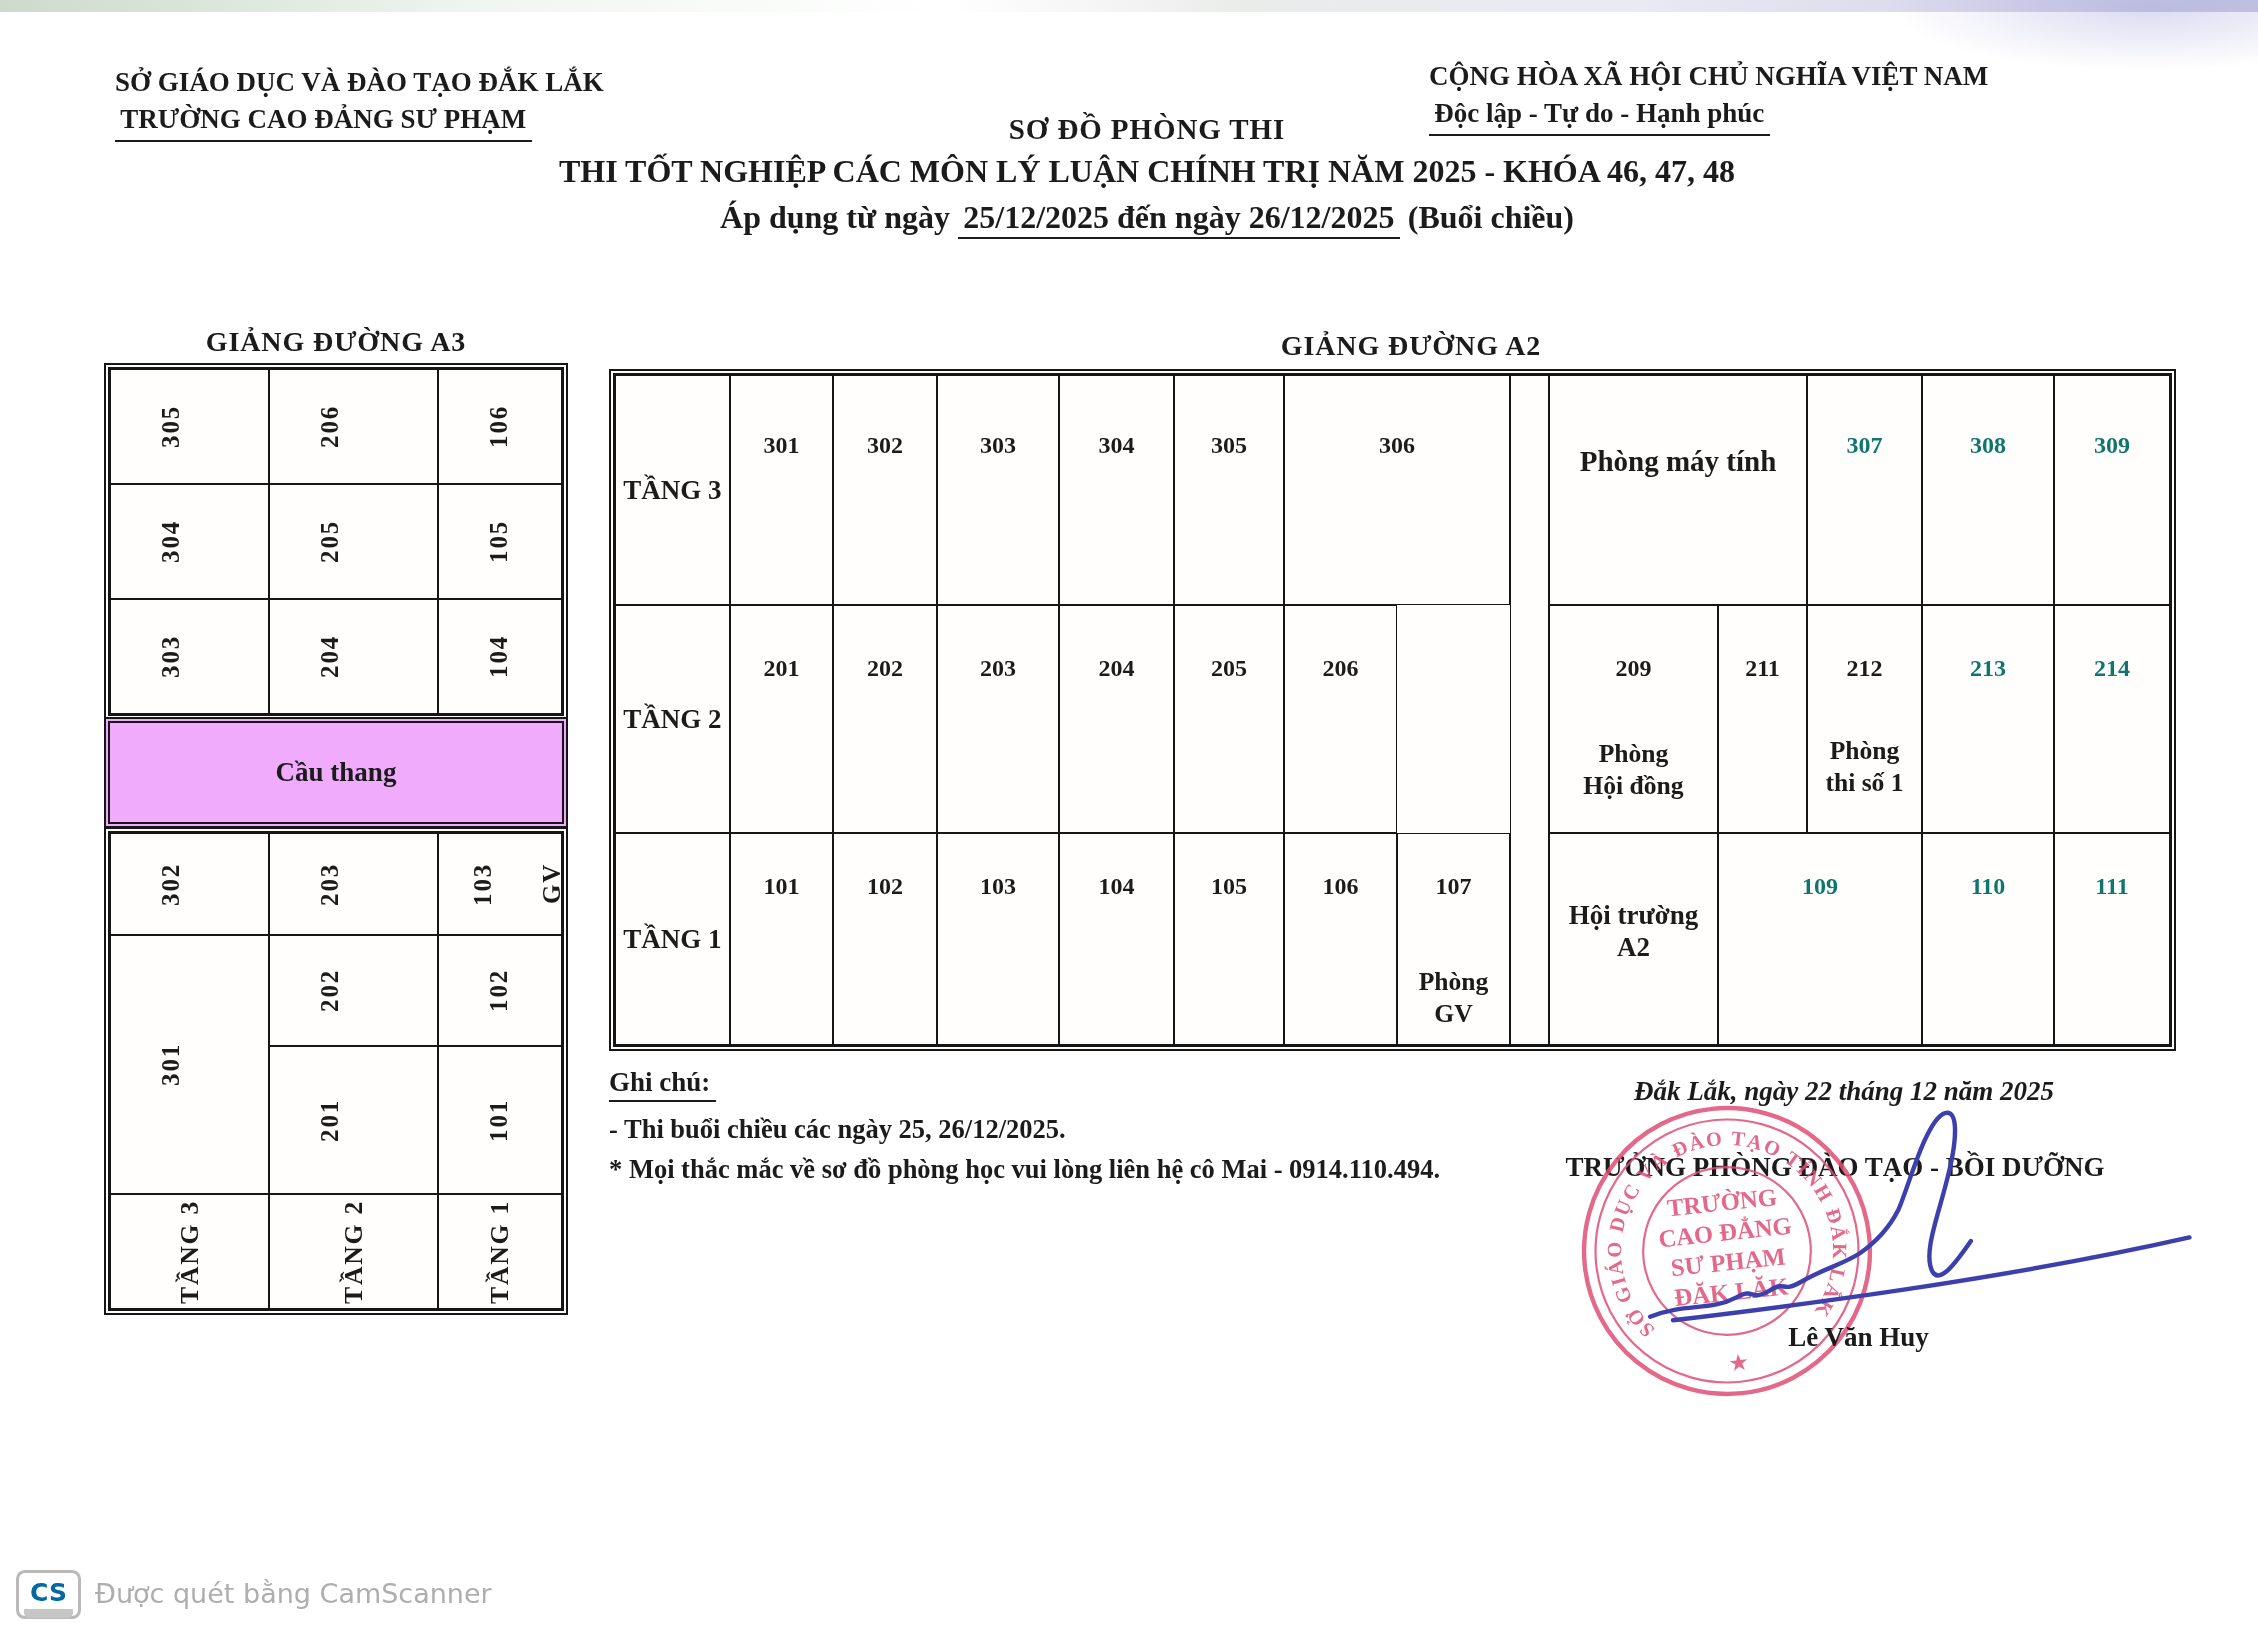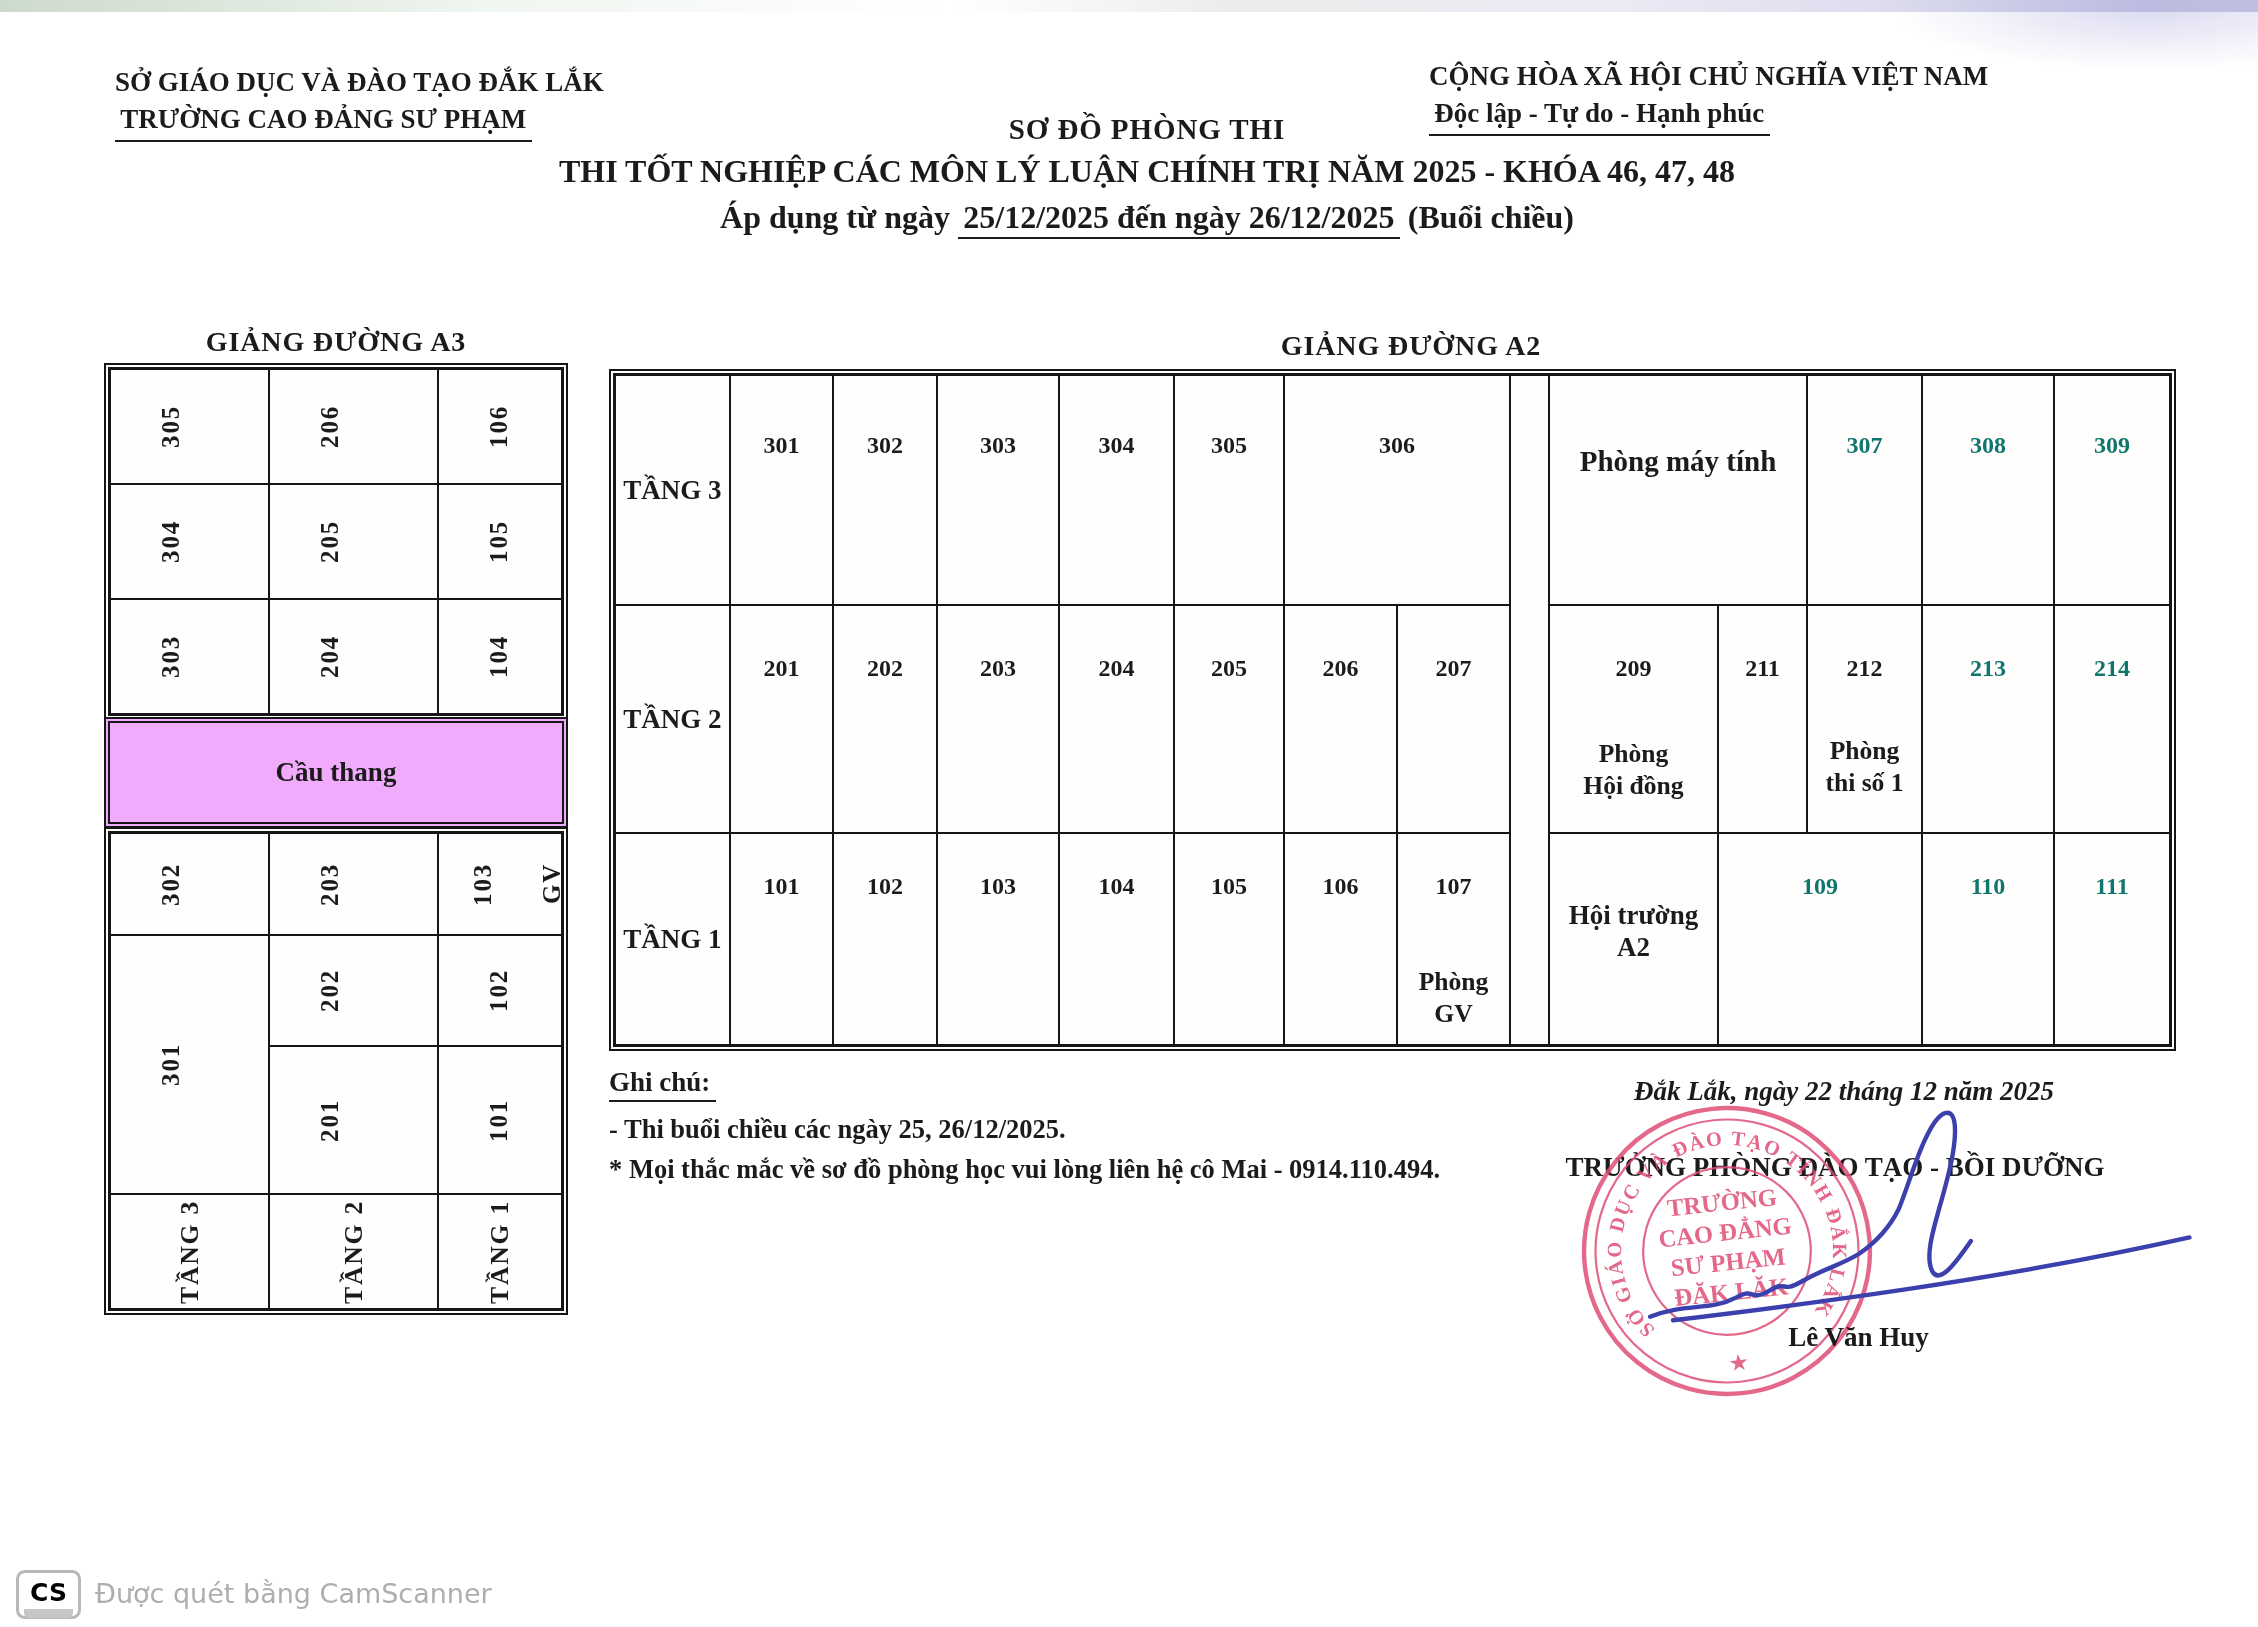--- a/index.html
+++ b/index.html
@@ -41,21 +41,21 @@
   .notes .l1{margin-top:12.4px;font-weight:600;}
   .notes .l2{margin-top:8.8px;font-weight:bold;}
   
   .sigtext{position:absolute;text-align:center;font-weight:bold;}
   .stamp{position:absolute;left:1577px;top:1101px;opacity:.85;transform:rotate(-6deg);z-index:3;}
   .signature{position:absolute;left:1632px;top:1107px;z-index:4;}
   
   .cslogo{position:absolute;left:16px;top:1570px;width:65px;height:49px;border:3.5px solid #b9b9b9;border-radius:8.8px;
           background:#fff;box-sizing:border-box;}
   .cslogo .cstxt{position:absolute;left:0;right:0;top:5.3px;text-align:center;font-family:"DejaVu Sans","Liberation Sans",sans-serif;
-          font-weight:bold;font-size:25px;color:#000000;}
+          font-weight:bold;font-size:25px;color:#0369a1;}
   .cslogo .tab{position:absolute;left:5.3px;right:5.3px;bottom:-1.8px;height:8.8px;background:#c6c6c6;border-radius:0 0 5.3px 5.3px;}
   .cstext{position:absolute;left:95px;top:1578px;font-family:"DejaVu Sans","Liberation Sans",sans-serif;
           font-size:27px;color:#aeaeae;}
 </style>
 </head>
 <body>
 
 <div class="sheet">
 
   <div class="scan-top"></div>
@@ -198,23 +198,20 @@
         <div class="num r2">203</div>
       </div>
     <div class="c" style="grid-area:2/5;">
         <div class="num r2">204</div>
       </div>
     <div class="c" style="grid-area:2/6;">
         <div class="num r2">205</div>
       </div>
     <div class="c" style="grid-area:2/7;">
         <div class="num r2">206</div>
-      </div>
-    <div class="c" style="grid-area:2/8;">
-        <div class="num r2">207</div>
       </div>
     <div class="c" style="grid-area:2/10;">
       <div class="num r2">209</div>
       <div class="sub" style="top:132px;">
         <div>Phòng</div>
         <div>Hội đồng</div>
       </div>
     </div>
     <div class="c" style="grid-area:2/11;">
         <div class="num r2">211</div>

